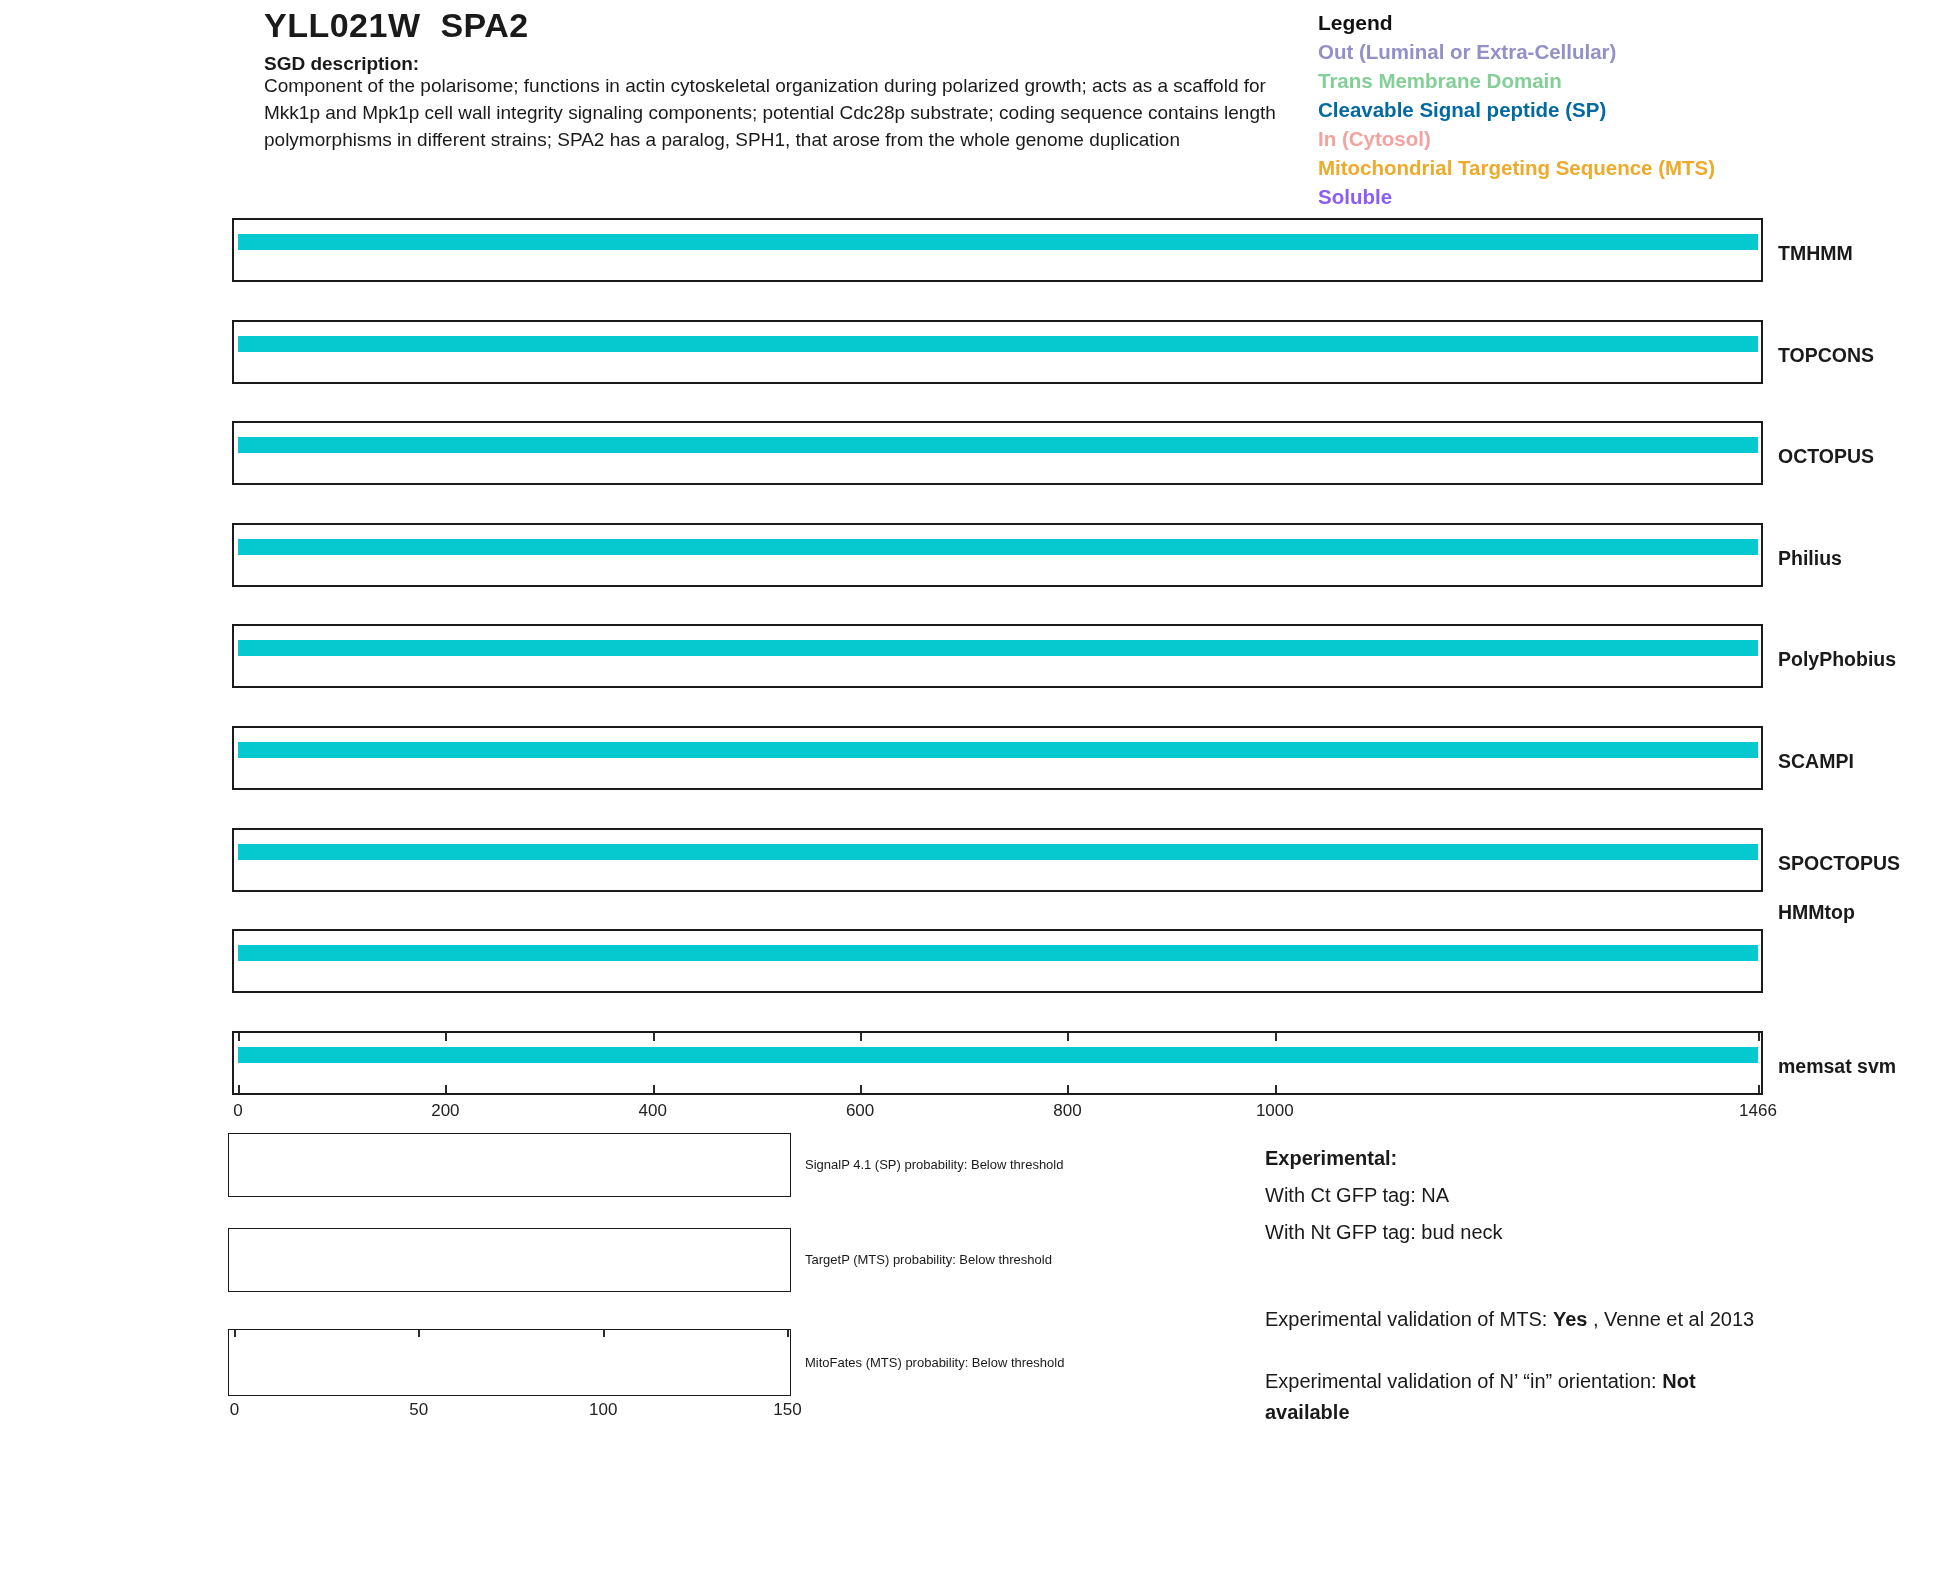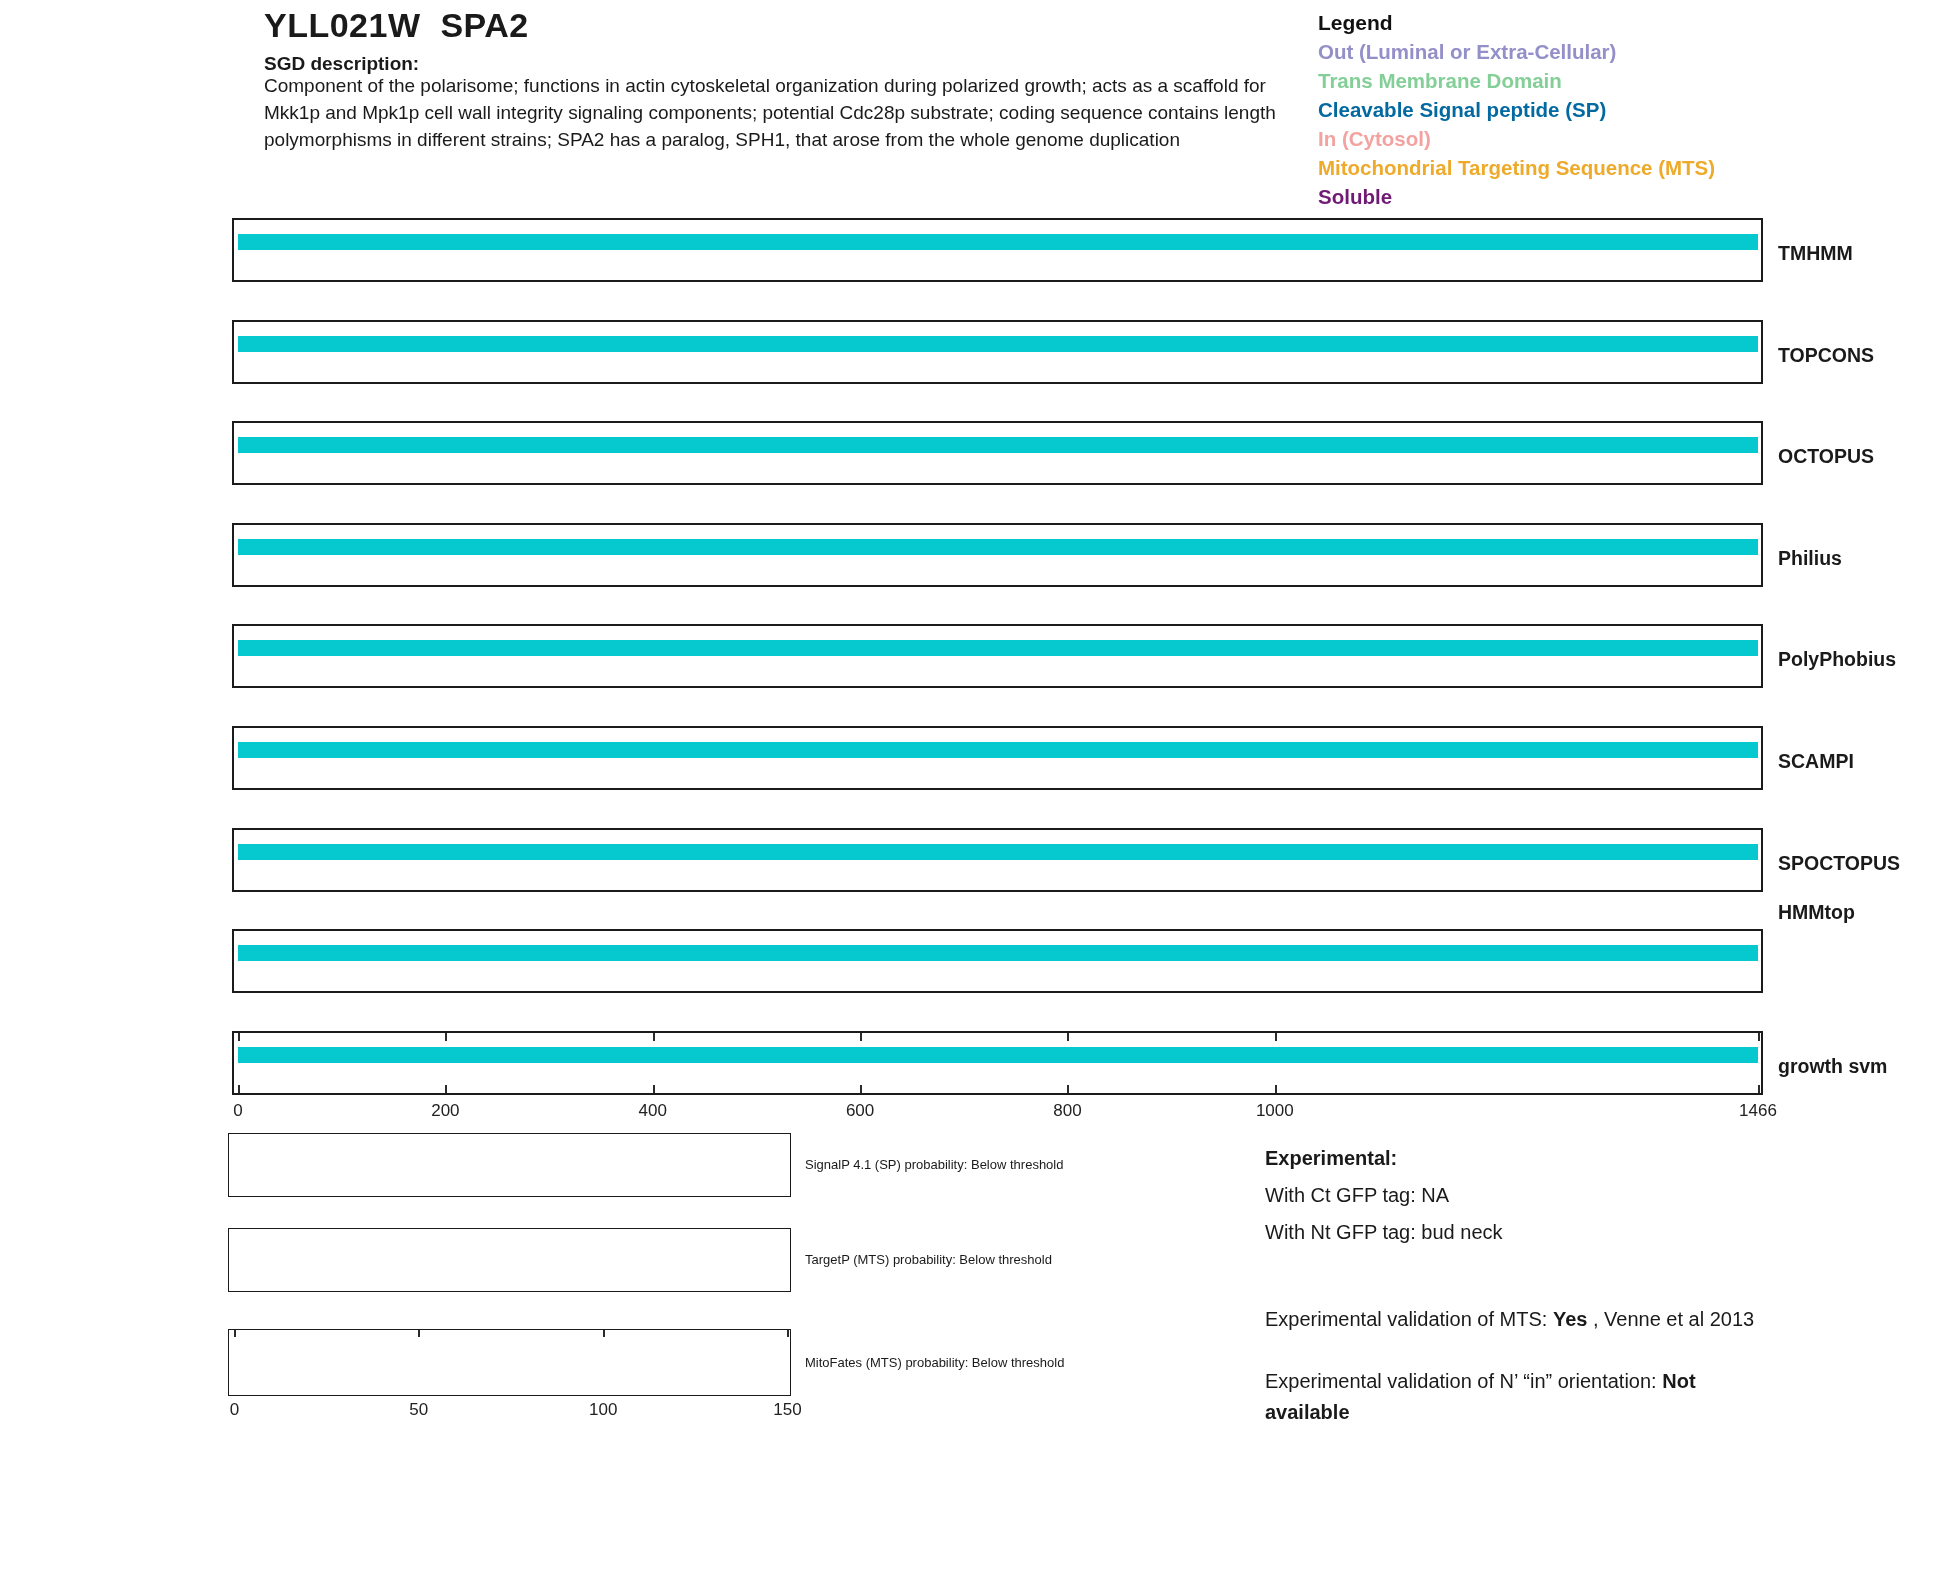--- a/index.html
+++ b/index.html
@@ -37,21 +37,21 @@
   <p class="abs sgd-desc">Component of the polarisome; functions in actin cytoskeletal organization during polarized growth; acts as a scaffold for Mkk1p and Mpk1p cell wall integrity signaling components; potential Cdc28p substrate; coding sequence contains length polymorphisms in different strains; SPA2 has a paralog, SPH1, that arose from the whole genome duplication</p>
 
   <div class="abs legend">
     <div class="legend-title">Legend</div>
     <div>
         <div class="legend-item" style="color: rgb(147, 143, 201);">Out (Luminal or Extra-Cellular)</div>
         <div class="legend-item" style="color: rgb(132, 207, 151);">Trans Membrane Domain</div>
         <div class="legend-item" style="color: #0369a1;">Cleavable Signal peptide (SP)</div>
         <div class="legend-item" style="color: rgb(242, 163, 160);">In (Cytosol)</div>
         <div class="legend-item" style="color: rgb(237, 170, 43);">Mitochondrial Targeting Sequence (MTS)</div>
-        <div class="legend-item" style="color: #701a75;">Soluble</div>
+        <div class="legend-item" style="color: #8b5cf6;">Soluble</div>
       </div>
   </div>
 
   <div id="tracks">
       <div class="track-box" style="left: 232px; top: 218px; width: 1531px; height: 64px;">
         <div class="track-bar" style="left: 4px; top: 14px; width: 1520px; height: 16px; background: rgb(6, 201, 207);"></div>
       </div>
       <div class="track-label" style="left: 1778px; top: 242px;">TMHMM</div>
       <div class="track-box" style="left: 232px; top: 320px; width: 1531px; height: 64px;">
         <div class="track-bar" style="left: 4px; top: 14px; width: 1520px; height: 16px; background: rgb(6, 201, 207);"></div>
@@ -91,21 +91,21 @@
         <div class="tickmark" style="left: 418.734px; bottom: 0px; height: 8px;"></div>
         <div class="tickmark" style="left: 626.101px; top: 0px; height: 8px;"></div>
         <div class="tickmark" style="left: 626.101px; bottom: 0px; height: 8px;"></div>
         <div class="tickmark" style="left: 833.468px; top: 0px; height: 8px;"></div>
         <div class="tickmark" style="left: 833.468px; bottom: 0px; height: 8px;"></div>
         <div class="tickmark" style="left: 1040.83px; top: 0px; height: 8px;"></div>
         <div class="tickmark" style="left: 1040.83px; bottom: 0px; height: 8px;"></div>
         <div class="tickmark" style="left: 1524px; top: 0px; height: 8px;"></div>
         <div class="tickmark" style="left: 1524px; bottom: 0px; height: 8px;"></div>
       </div>
-      <div class="track-label" style="left: 1778px; top: 1055px;">growth svm</div>
+      <div class="track-label" style="left: 1778px; top: 1055px;">memsat svm</div>
     </div>
 
   <div id="main-axis">
       <div class="axis-label" style="left: 238px; top: 1101px;">0</div>
       <div class="axis-label" style="left: 445.367px; top: 1101px;">200</div>
       <div class="axis-label" style="left: 652.734px; top: 1101px;">400</div>
       <div class="axis-label" style="left: 860.101px; top: 1101px;">600</div>
       <div class="axis-label" style="left: 1067.47px; top: 1101px;">800</div>
       <div class="axis-label" style="left: 1274.83px; top: 1101px; text-align: center;">1000</div>
       <div class="axis-label" style="left: 1758px; top: 1101px; text-align: center;">1466</div>

